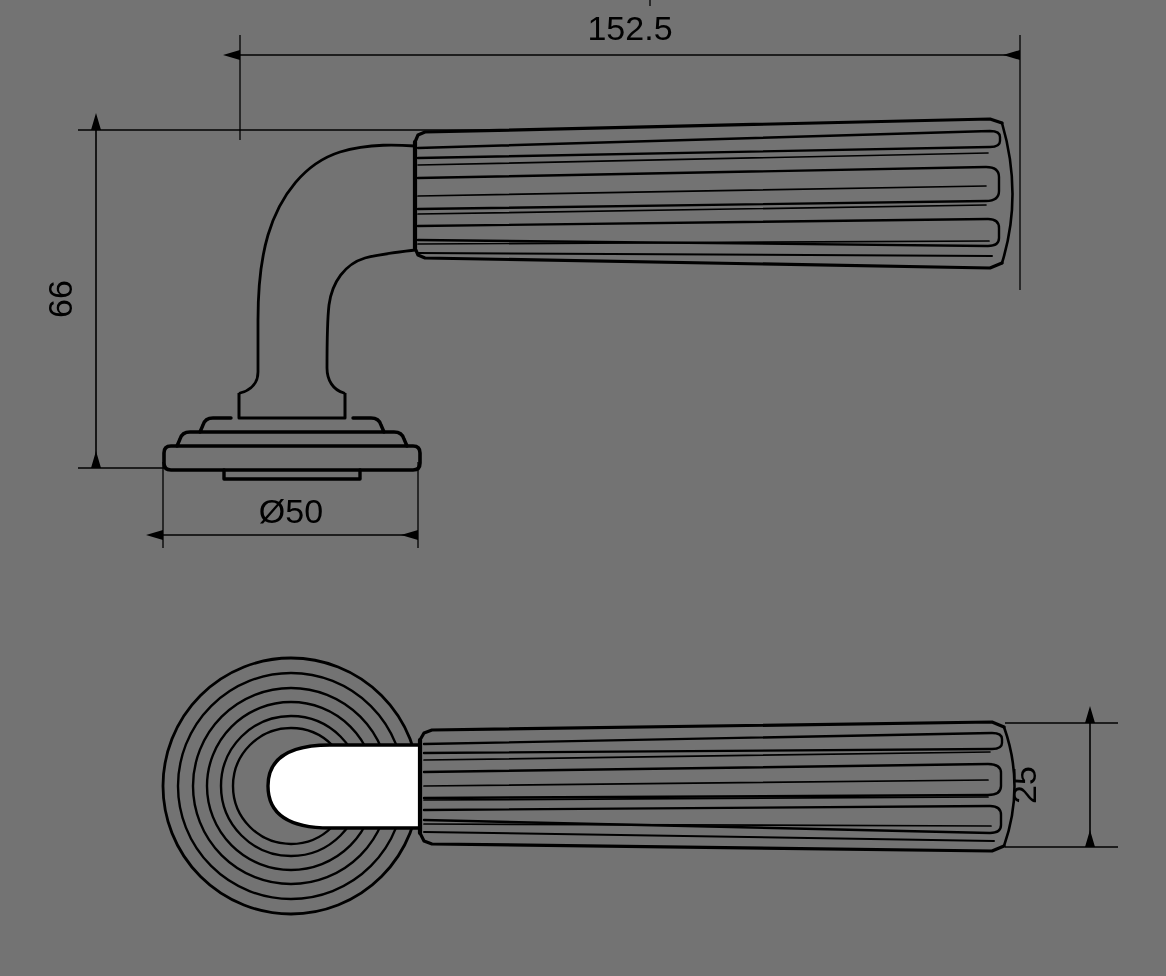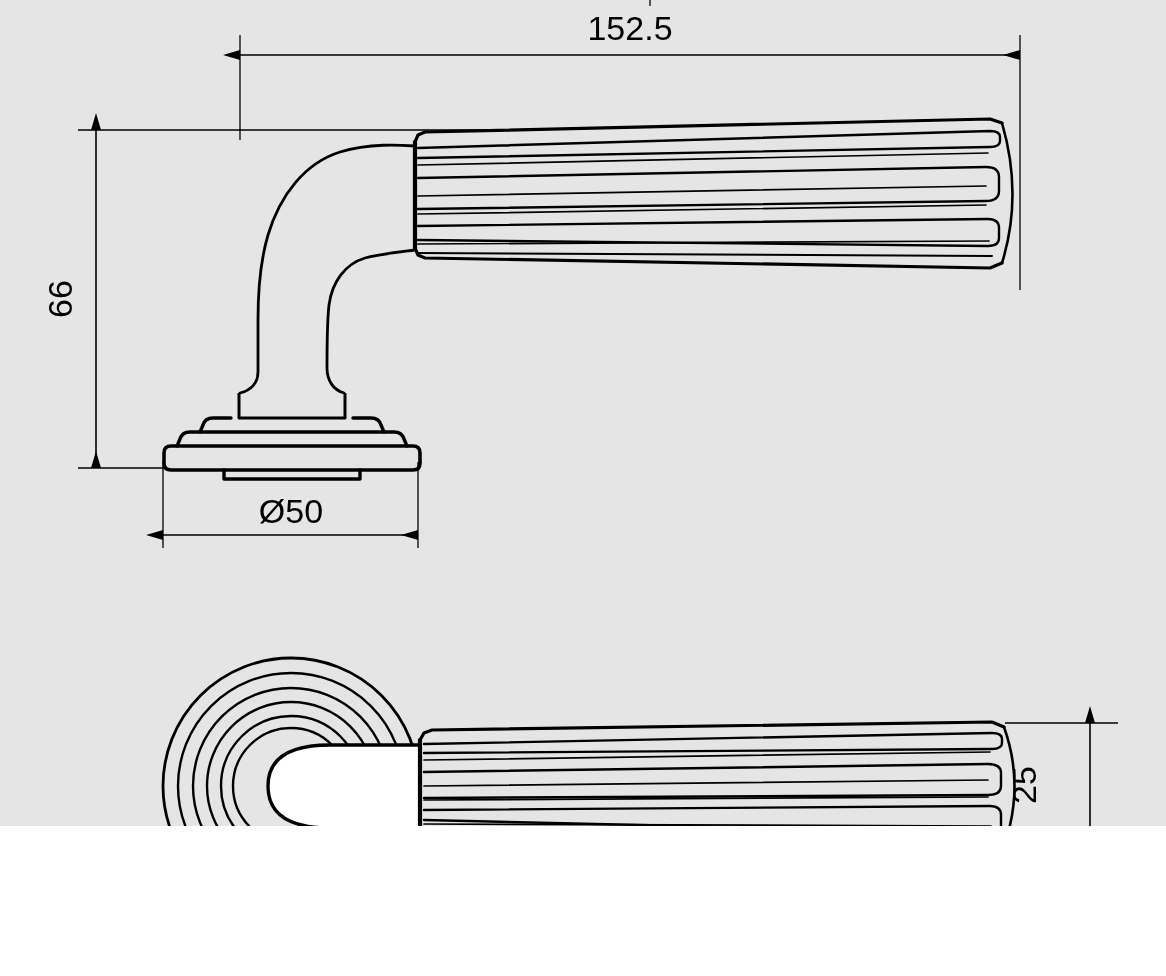--- a/index.html
+++ b/index.html
@@ -7,22 +7,22 @@
     margin: 0;
     padding: 0;
     background: #ffffff;
   }
   body {
     font-family: "Liberation Sans", sans-serif;
   }
   #drawing-root {
     position: relative;
     width: 1166px;
-    height: 826px;
-    background: #e5e5e5;
+    height: 976px;
+    background: #737373;
     overflow: hidden;
   }
   svg#cad {
     display: block;
     width: 1166px;
     height: 976px;
   }
   .dim-text {
     font-family: "Liberation Sans", sans-serif;
     font-size: 34px;

